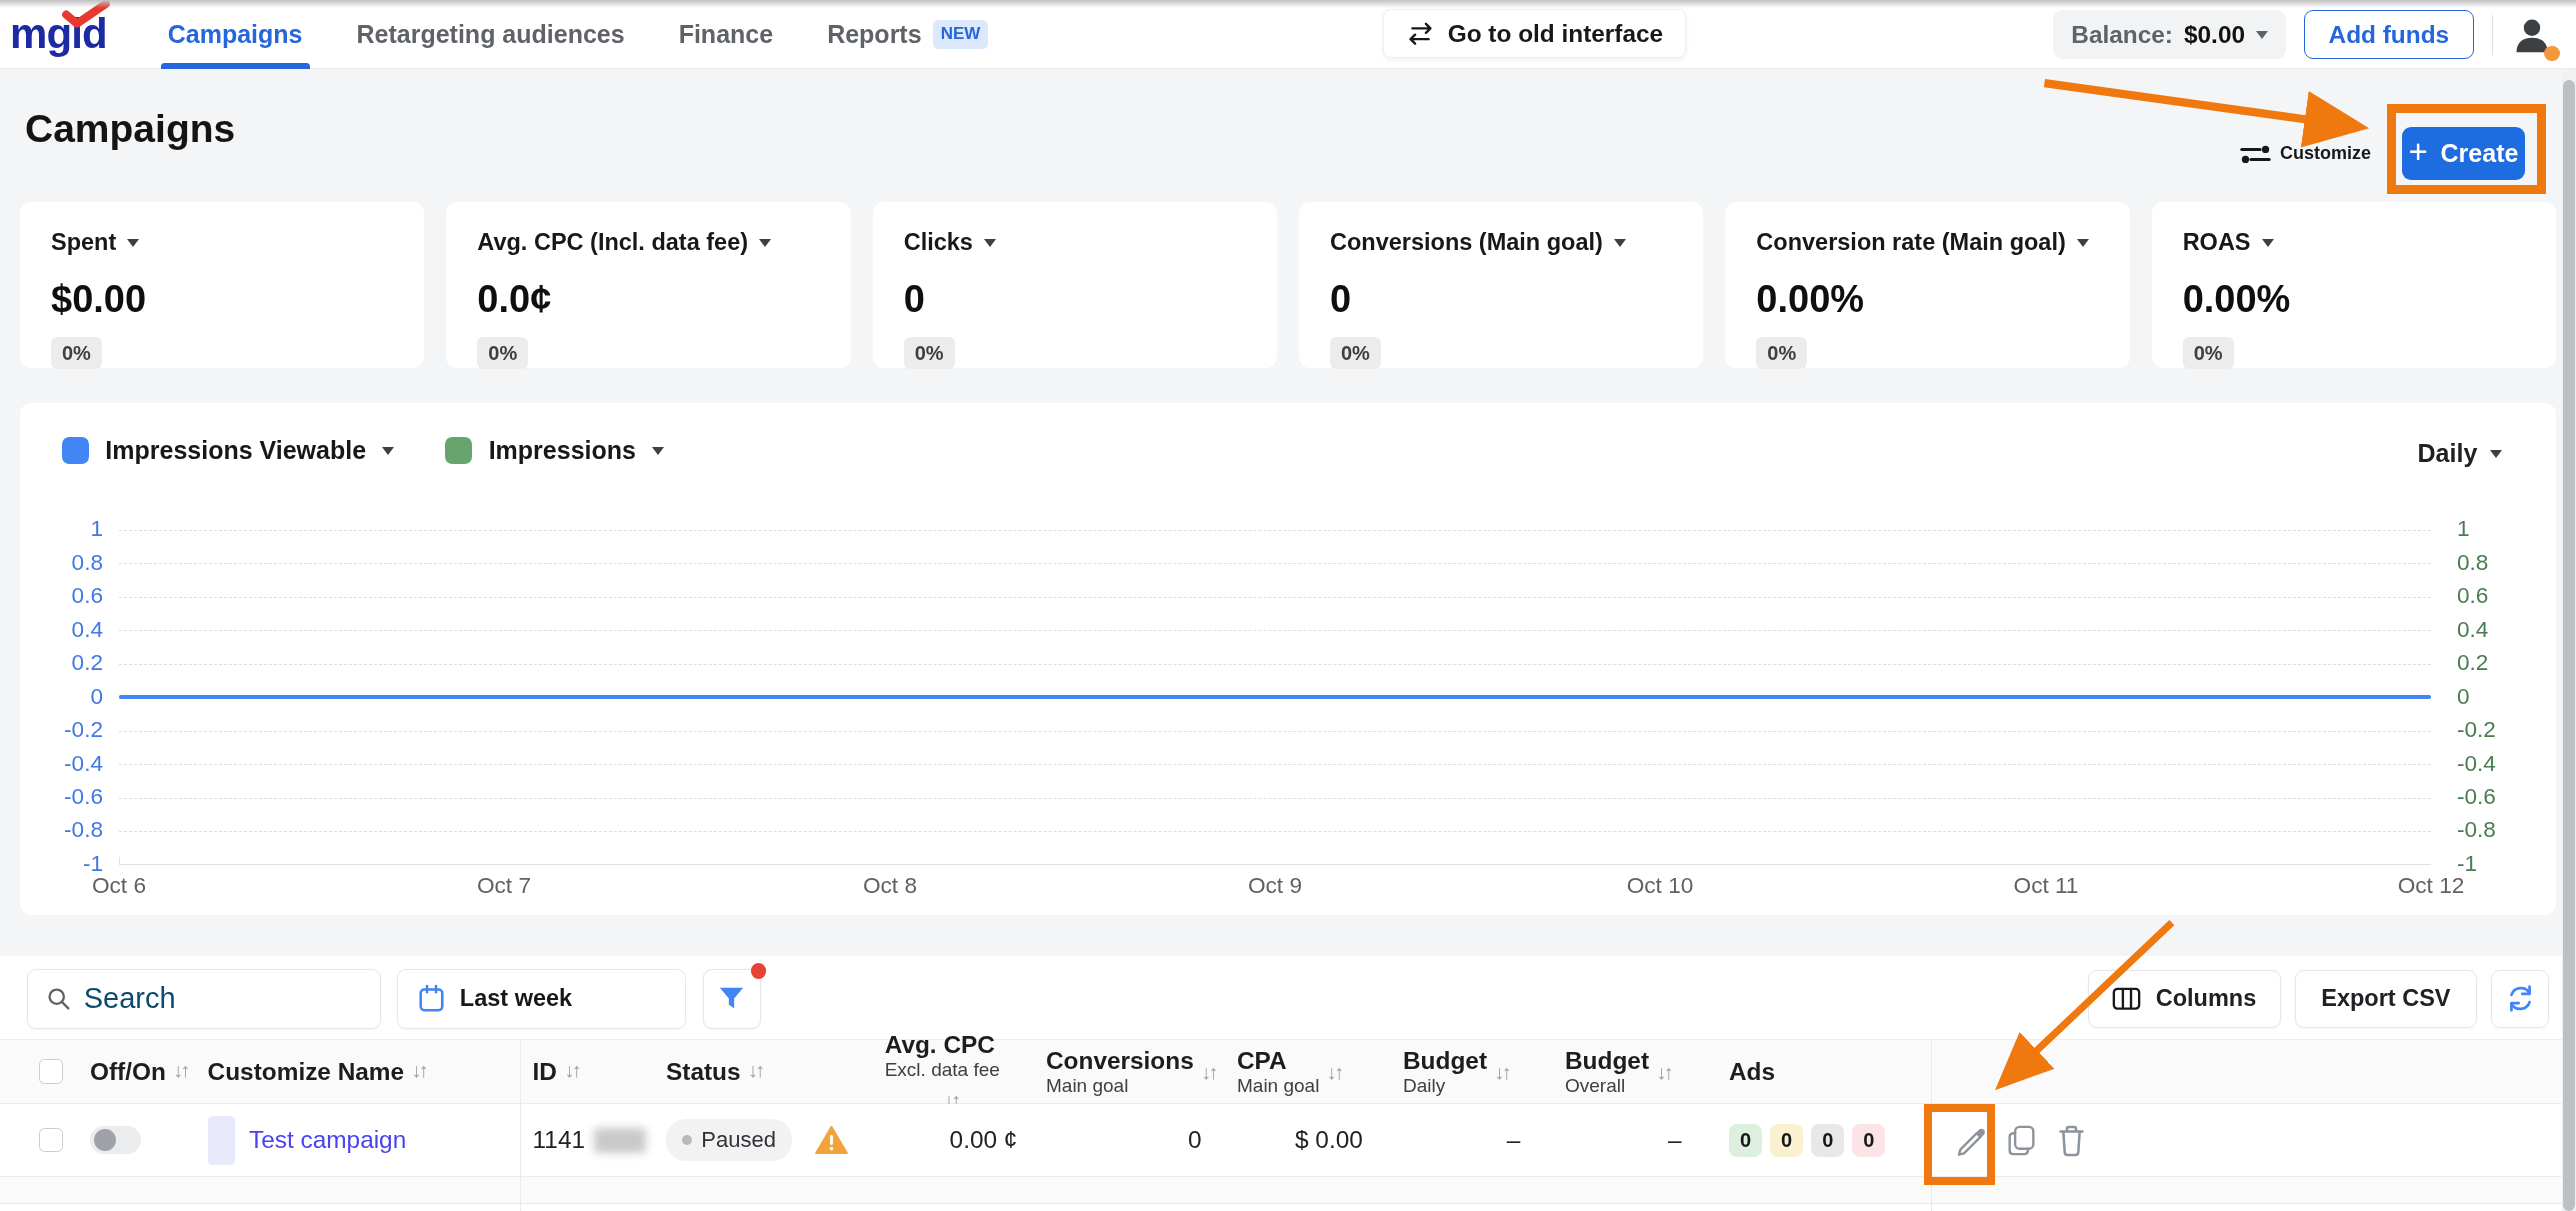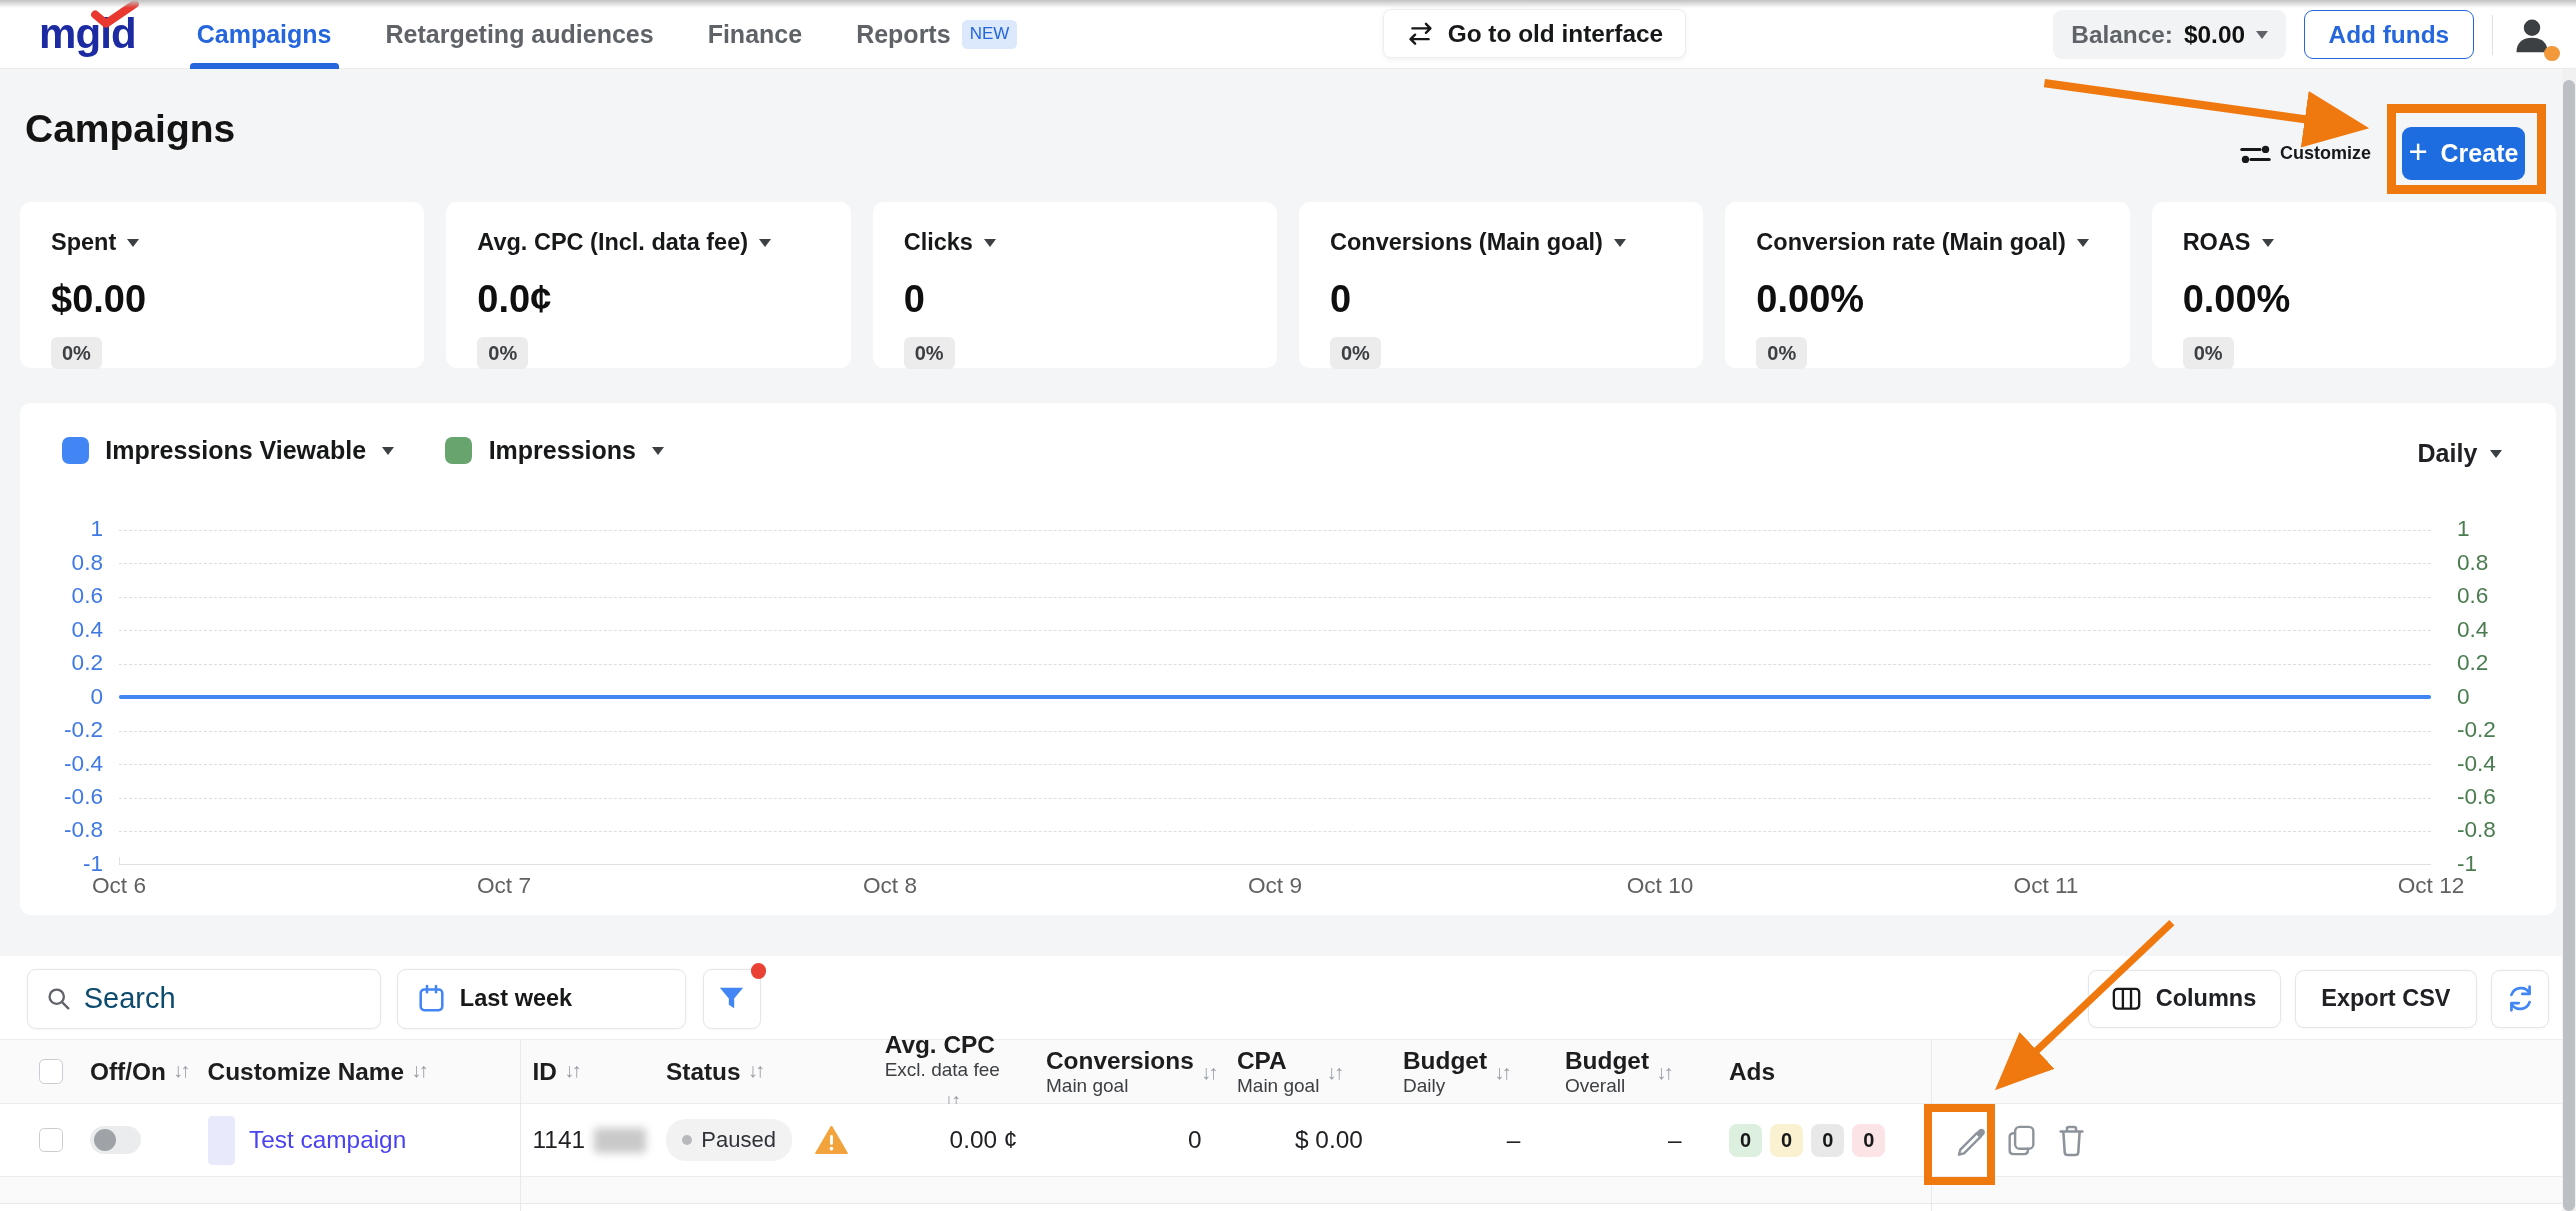--- a/index.html
+++ b/index.html
@@ -3,27 +3,27 @@
 <meta charset="utf-8">
 <style>
   * { margin:0; padding:0; box-sizing:border-box; }
   html,body { width:2576px; height:1211px; }
   body { position:relative; overflow:hidden; background:#f4f5f7; font-family:"Liberation Sans", sans-serif; color:#202124; }
 
   .top-shade { position:absolute; top:0; left:0; right:0; height:8.1px; background:linear-gradient(to bottom, #c2c2c2, rgba(255,255,255,0)); z-index:90; }
 
   
   .topnav { position:absolute; top:0; left:0; right:0; height:69px; background:#fff; display:flex; align-items:center; border-bottom:0.9px solid #ececec; z-index:10; }
-  .logo { position:relative; margin-left:39px; font-size:42px; font-weight:800; color:#1d2ba3; letter-spacing:-0.9px; line-height:1; }
+  .logo { position:relative; margin-left:10px; font-size:42px; font-weight:800; color:#1d2ba3; letter-spacing:-0.9px; line-height:1; }
   .logo svg { position:absolute; top:-12.7px; left:49px; }
   .tabs { display:flex; height:69px; margin-left:34px; }
   .tab { position:relative; display:flex; align-items:center; gap:11px; padding:0 27px; font-size:25px; font-weight:600; color:#5f6368; cursor:pointer; }
   .tab.active { color:#2566dd; }
   .tab.active::after { content:""; position:absolute; left:20px; right:20px; bottom:0; height:5.4px; background:#2566dd; border-radius:3.6px 3.6px 0 0; }
-  .new-badge { background:#dce8fb; color:#2566dd; font-size:17px; font-weight:400; padding:4.5px 8.1px; border-radius:5.4px; }
+  .new-badge { background:#dce8fb; color:#2566dd; font-size:17px; font-weight:700; padding:4.5px 8.1px; border-radius:5.4px; }
   .old-interface-btn { position:absolute; left:1383px; top:9px; height:49px; display:flex; align-items:center; gap:12.7px; padding:0 22px; background:#fff; border:0.9px solid #eceef0; border-radius:8.1px; box-shadow:0 1.8px 5.4px rgba(0,0,0,.06); font-size:24.4px; font-weight:700; color:#17181a; cursor:pointer; }
   .nav-right { position:absolute; right:23.5px; top:10px; height:49px; display:flex; align-items:center; gap:18px; }
   .balance-pill { display:flex; align-items:center; gap:11px; background:#f1f3f4; border-radius:9px; height:49px; padding:0 18px; font-size:24.4px; cursor:pointer; }
   .balance-label { color:#5f6368; font-weight:700; }
   .balance-value { color:#111; font-weight:800; }
   .add-funds-btn { height:49px; display:flex; align-items:center; padding:0 23.5px; border:1.8px solid #2566dd; border-radius:9px; color:#2566dd; font-size:24.4px; font-weight:700; background:#fff; cursor:pointer; }
   .nav-divider { width:0.9px; height:40px; background:#e0e0e0; }
   .avatar-wrap { position:relative; width:42px; height:42px; cursor:pointer; }
   .avatar-dot { position:absolute; right:-7.2px; bottom:-5.4px; width:15.4px; height:15.4px; border-radius:50%; background:#f2993b; }
 

